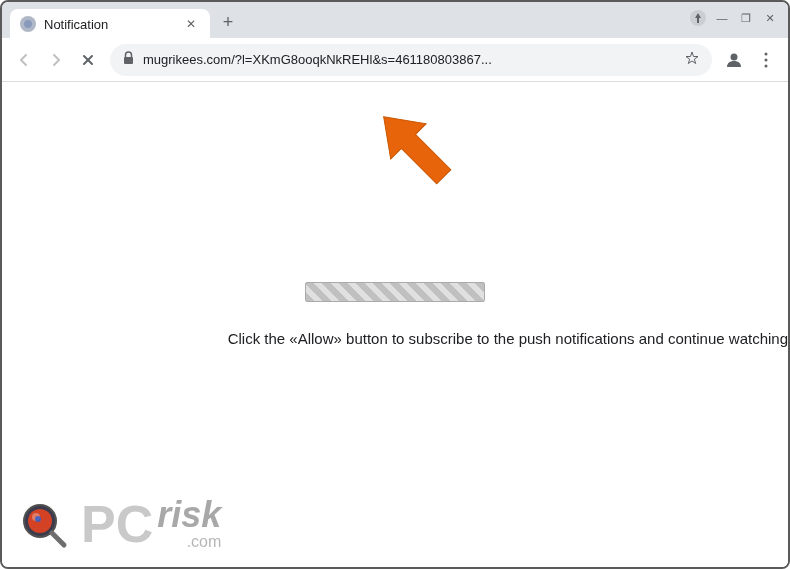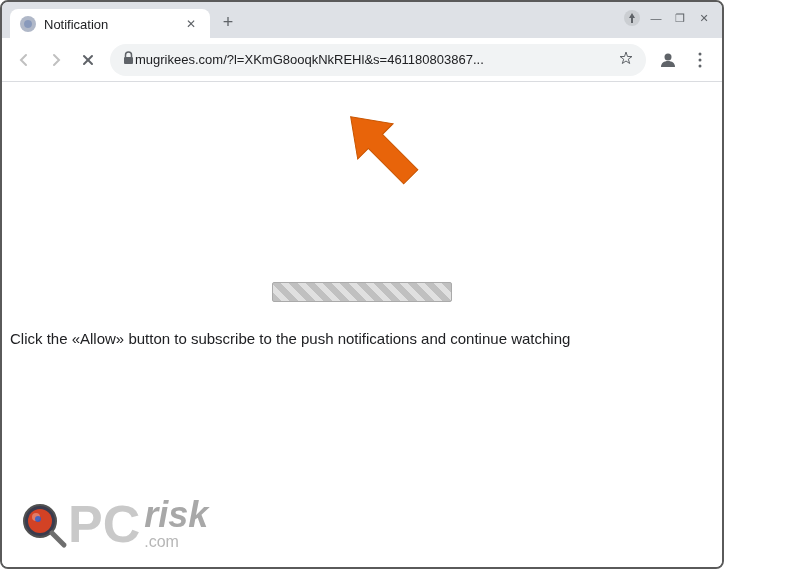--- a/index.html
+++ b/index.html
@@ -6,21 +6,21 @@
     body {
       width: 790px;
       height: 569px;
       background: #fff;
       font-family: 'Segoe UI', Arial, sans-serif;
       overflow: hidden;
     }
 
     
     .browser-window {
-      width: 724px;
+      width: 790px;
       height: 569px;
       border: 2px solid #5a5a5a;
       border-radius: 8px;
       overflow: hidden;
       display: flex;
       flex-direction: column;
       background: #f1f3f4;
     }
 
     
@@ -145,21 +145,21 @@
     .nav-btn.disabled { color: #c0c0c0; cursor: default; }
 
     .address-bar {
       flex: 1;
       height: 32px;
       background: #f1f3f4;
       border-radius: 16px;
       display: flex;
       align-items: center;
       padding: 0 12px;
-      gap: 0;
+      gap: 8px;
       margin: 0 4px;
     }
 
     .lock-icon {
       color: #5f6368;
       font-size: 13px;
       flex-shrink: 0;
     }
 
     .url-text {
@@ -204,20 +204,21 @@
 
     
     .page-content {
       flex: 1;
       background: #ffffff;
       display: flex;
       flex-direction: column;
       align-items: center;
       position: relative;
       overflow: hidden;
+      text-align: right;
     }
 
     
     .orange-arrow {
       position: absolute;
       top: 15px;
       left: 50%;
       transform: translateX(-30%);
     }
 
@@ -257,21 +258,21 @@
       right: 0;
     }
 
     
     .watermark {
       position: absolute;
       bottom: 16px;
       left: 16px;
       display: flex;
       align-items: center;
-      gap: 0;
+      gap: 13px;
       opacity: 0.85;
     }
 
     .pcrisk-logo {
       display: flex;
       align-items: center;
       gap: 2px;
     }
   </style>
 </head>

